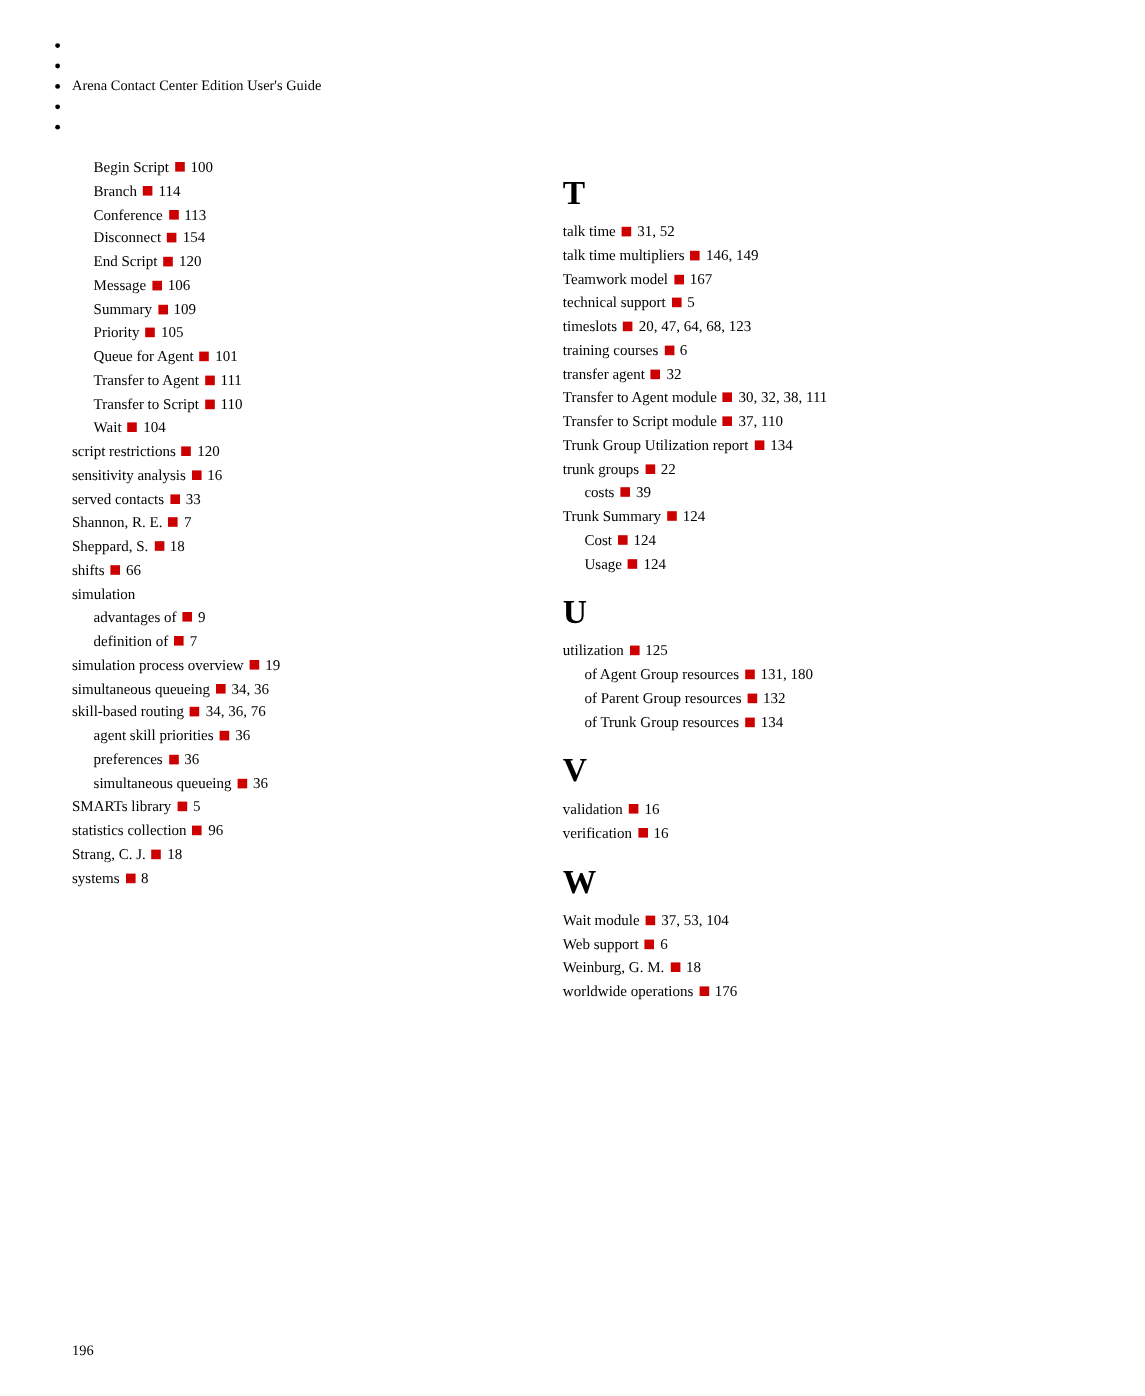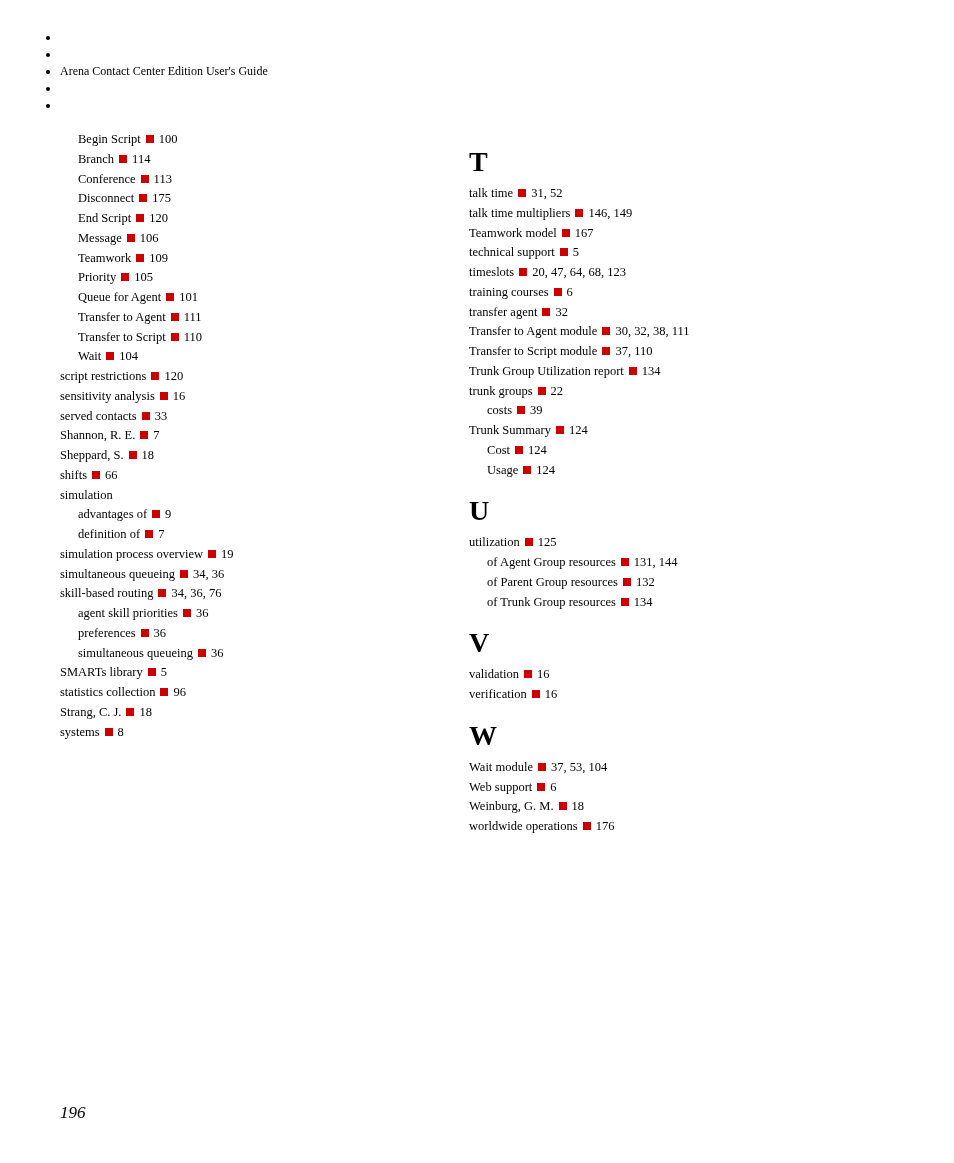--- a/index.html
+++ b/index.html
@@ -88,24 +88,23 @@
       font-size: 28px;
       font-weight: bold;
       margin-top: 16px;
       margin-bottom: 6px;
       font-family: "Times New Roman", Times, serif;
     }
 
     
     .page-number {
       position: absolute;
-      bottom: 40px;
+      bottom: 30px;
       left: 60px;
-      font-size: 17px;
-      font-style: italic;
+      font-size: 12px;
     }
   </style>
 </head>
 <body>
 
 <div class="page-container">
 
   <ul class="left-bullets">
     <li></li>
     <li></li>
@@ -130,34 +129,34 @@
           <span class="entry-num">114</span>
         </div>
         <div class="index-entry indented-1">
           <span class="entry-text">Conference</span>
           <span class="bullet-sep"></span>
           <span class="entry-num">113</span>
         </div>
         <div class="index-entry indented-1">
           <span class="entry-text">Disconnect</span>
           <span class="bullet-sep"></span>
-          <span class="entry-num">175</span>
+          <span class="entry-num">154</span>
         </div>
         <div class="index-entry indented-1">
           <span class="entry-text">End Script</span>
           <span class="bullet-sep"></span>
           <span class="entry-num">120</span>
         </div>
         <div class="index-entry indented-1">
           <span class="entry-text">Message</span>
           <span class="bullet-sep"></span>
           <span class="entry-num">106</span>
         </div>
         <div class="index-entry indented-1">
-          <span class="entry-text">Teamwork</span>
+          <span class="entry-text">Summary</span>
           <span class="bullet-sep"></span>
           <span class="entry-num">109</span>
         </div>
         <div class="index-entry indented-1">
           <span class="entry-text">Priority</span>
           <span class="bullet-sep"></span>
           <span class="entry-num">105</span>
         </div>
         <div class="index-entry indented-1">
           <span class="entry-text">Queue for Agent</span>
@@ -353,21 +352,21 @@
         </div>
         <div class="section-header">U</div>
         <div class="index-entry">
           <span class="entry-text">utilization</span>
           <span class="bullet-sep"></span>
           <span class="entry-num">125</span>
         </div>
         <div class="index-entry indented-1">
           <span class="entry-text">of Agent Group resources</span>
           <span class="bullet-sep"></span>
-          <span class="entry-num">131, 144</span>
+          <span class="entry-num">131, 180</span>
         </div>
         <div class="index-entry indented-1">
           <span class="entry-text">of Parent Group resources</span>
           <span class="bullet-sep"></span>
           <span class="entry-num">132</span>
         </div>
         <div class="index-entry indented-1">
           <span class="entry-text">of Trunk Group resources</span>
           <span class="bullet-sep"></span>
           <span class="entry-num">134</span>

